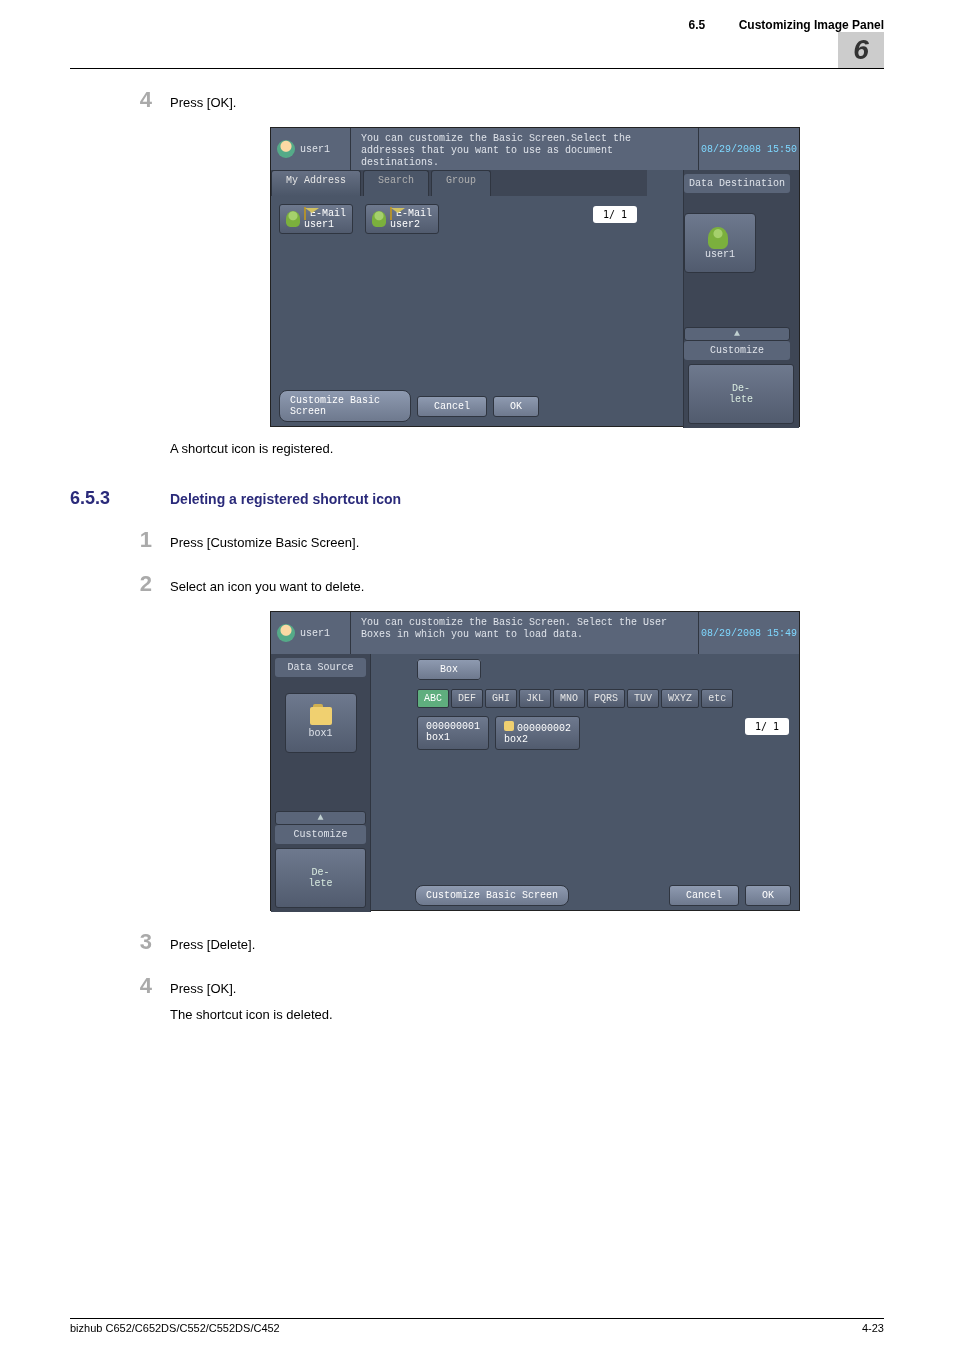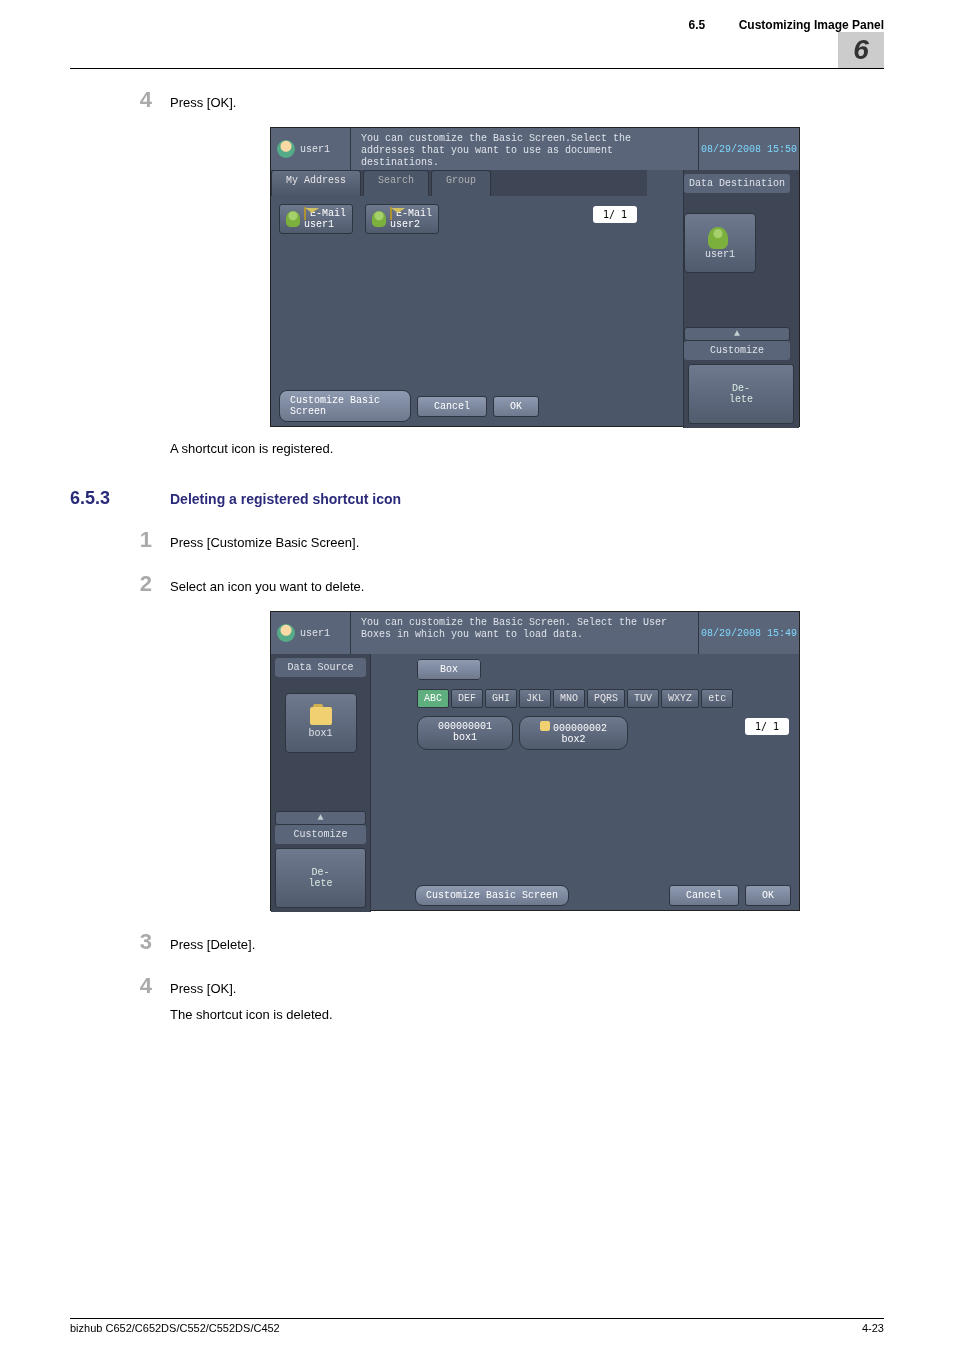--- a/index.html
+++ b/index.html
@@ -280,25 +280,24 @@
     color:#fff;
   }
   .box-row {
     margin-top:8px;
     display:flex;
     gap:6px;
   }
   .box-btn {
     background: linear-gradient(#6e798e, #515b6e);
     border:1px solid #2f3540;
-    border-radius:10px;
-    padding:4px 20px;
+    border-radius:3px;
+    padding:4px 8px;
     color:#fff;
     line-height:1.1;
-    text-align:center;
   }
   .lock-icon{width:10px;height:10px;background:#f0d070;display:inline-block;border-radius:2px;margin-right:3px;}
   .ss2 .page-ind { right:10px; top:64px; }
   .ss2 .ss-footer {
     bottom:6px; left:8px; right:8px;
   }
   .ss2-shortcut {
     margin-top:16px;width:72px;height:60px;
     background: linear-gradient(#6e798e,#515b6e);
     border:1px solid #2f3540;border-radius:4px;

